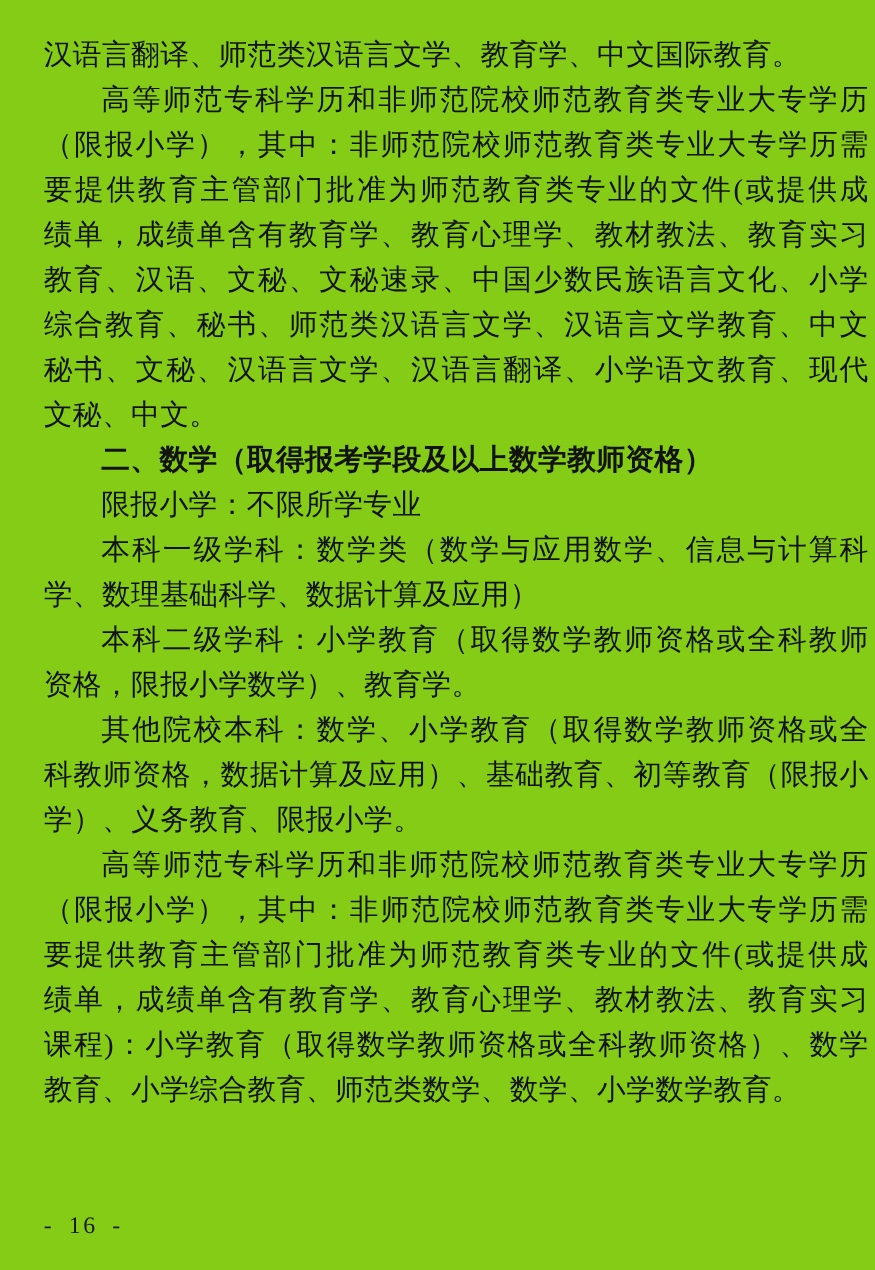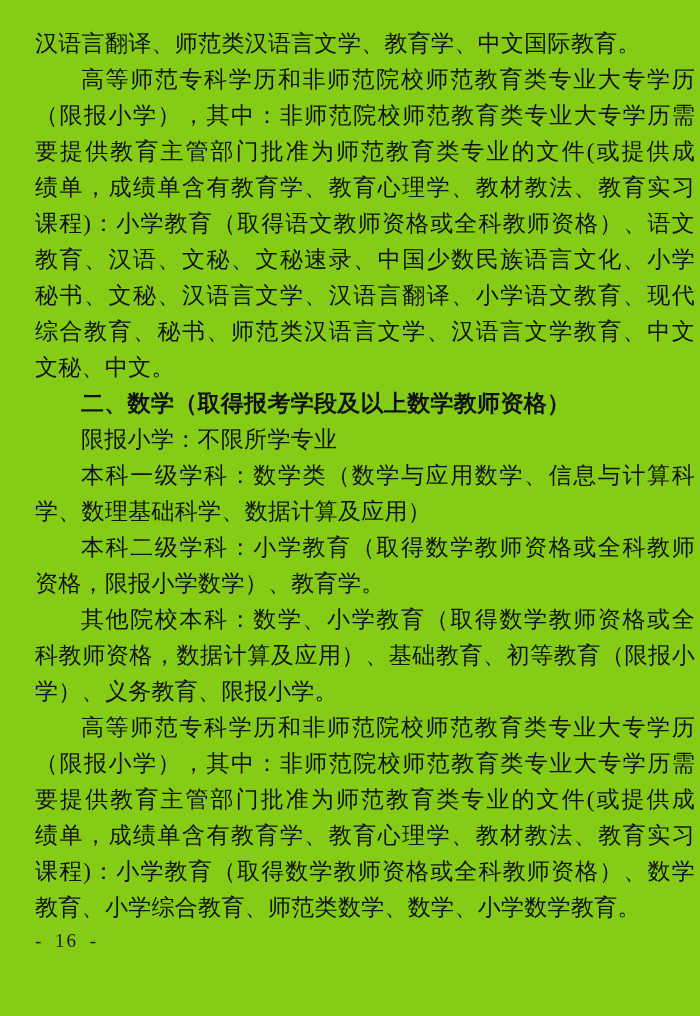--- a/index.html
+++ b/index.html
@@ -44,42 +44,41 @@
   }
   .line.heading {
     font-family: Liberation Serif, serif;
     font-weight: bold;
     text-align: left;
     text-align-last: left;
   }
   .footer {
     position: absolute;
     left: 35px;
-    top: 929px;
+    top: 969px;
     font-size: 19px;
     line-height: 24px;
     letter-spacing: 2px;
     word-spacing: 5px;
     color: #1a1a1a;
   }
 </style>
 </head>
 <body>
 
 <div class="page">
   <div class="text-area">
     <div class="line end">汉语言翻译、师范类汉语言文学、教育学、中文国际教育。</div>
     <div class="line indent">高等师范专科学历和非师范院校师范教育类专业大专学历</div>
     <div class="line">（限报小学），其中：非师范院校师范教育类专业大专学历需</div>
     <div class="line">要提供教育主管部门批准为师范教育类专业的文件(或提供成</div>
     <div class="line">绩单，成绩单含有教育学、教育心理学、教材教法、教育实习</div>
-    <div class="line">课程)：小学教育（取得语文教师资格或全科教师资格）、语文</div>
     <div class="line">教育、汉语、文秘、文秘速录、中国少数民族语言文化、小学</div>
+    <div class="line">综合教育、秘书、师范类汉语言文学、汉语言文学教育、中文</div>
     <div class="line">秘书、文秘、汉语言文学、汉语言翻译、小学语文教育、现代</div>
-    <div class="line">综合教育、秘书、师范类汉语言文学、汉语言文学教育、中文</div>
     <div class="line end">文秘、中文。</div>
     <div class="line heading indent">二、数学（取得报考学段及以上数学教师资格）</div>
     <div class="line end indent">限报小学：不限所学专业</div>
     <div class="line indent">本科一级学科：数学类（数学与应用数学、信息与计算科</div>
     <div class="line end">学、数理基础科学、数据计算及应用）</div>
     <div class="line indent">本科二级学科：小学教育（取得数学教师资格或全科教师</div>
     <div class="line end">资格，限报小学数学）、教育学。</div>
     <div class="line indent">其他院校本科：数学、小学教育（取得数学教师资格或全</div>
     <div class="line">科教师资格，数据计算及应用）、基础教育、初等教育（限报小</div>
     <div class="line end">学）、义务教育、限报小学。</div>

